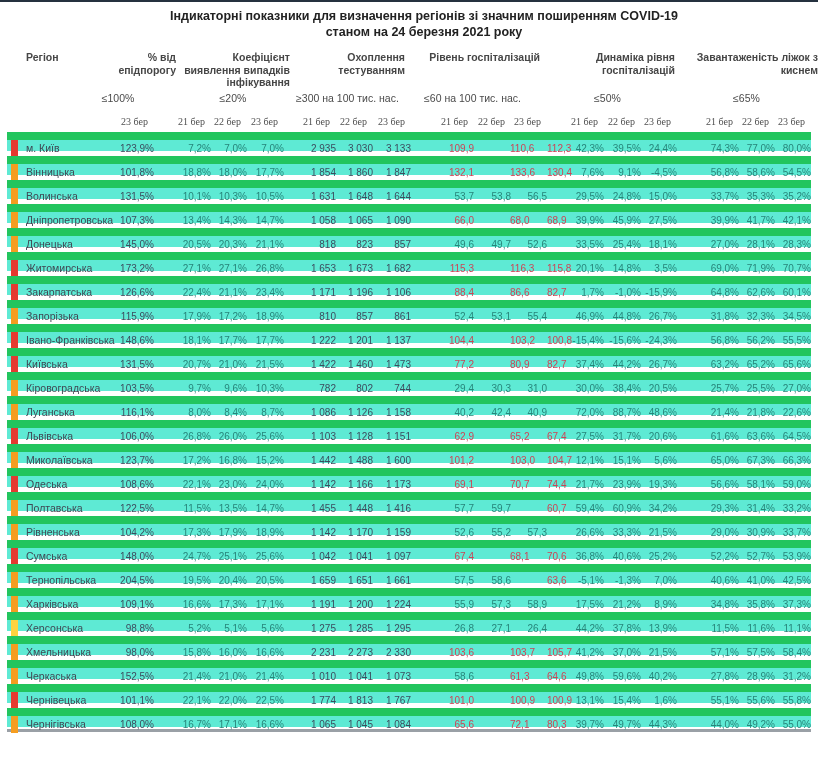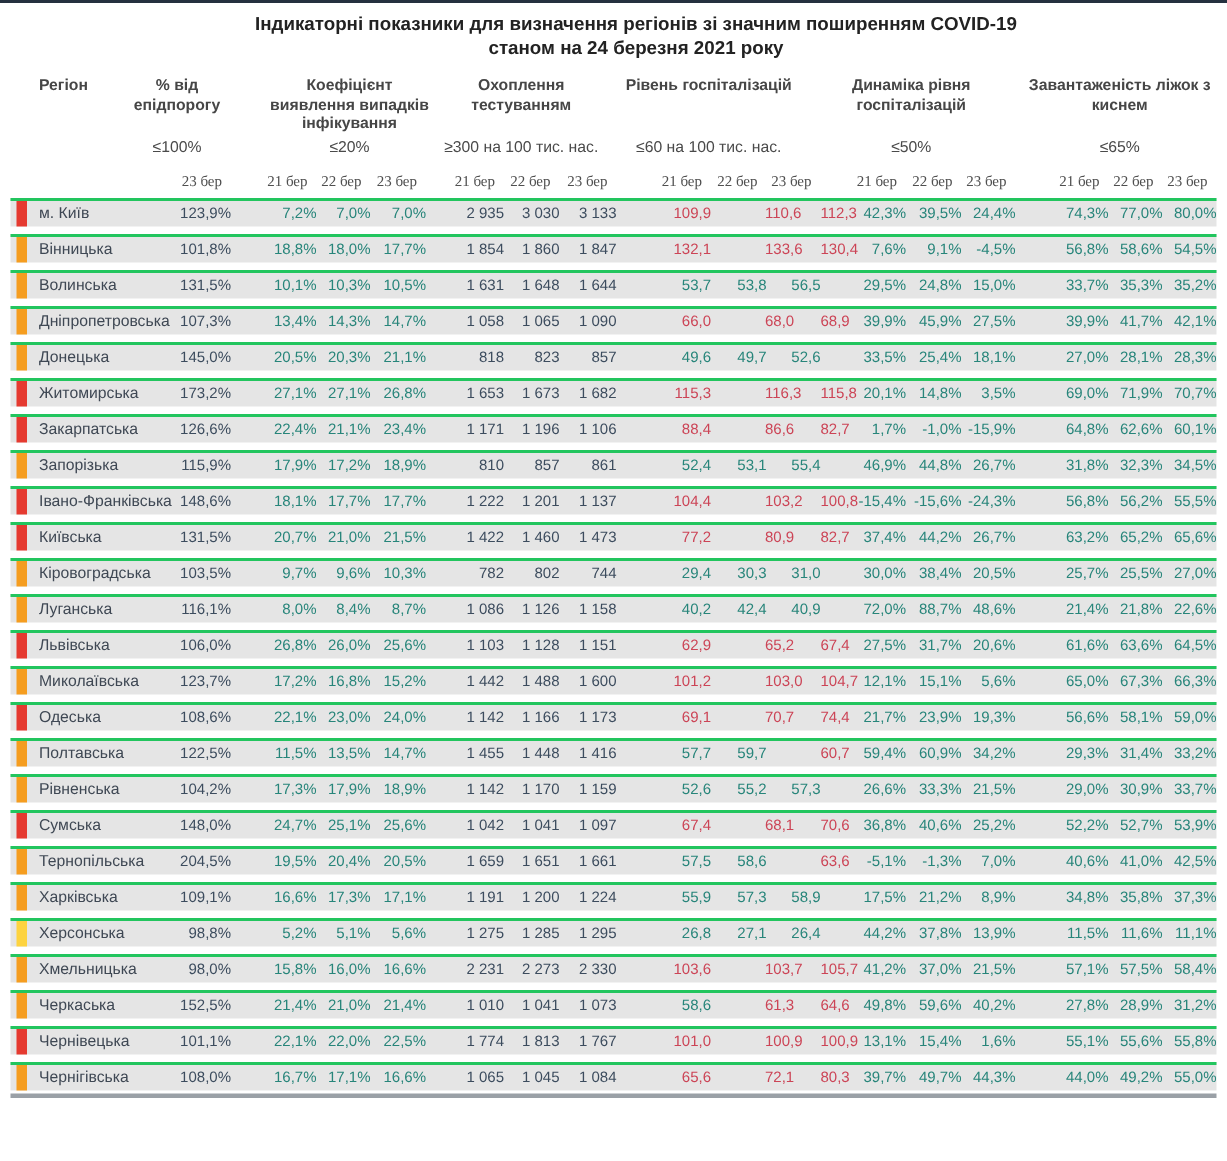--- a/index.html
+++ b/index.html
@@ -5,32 +5,32 @@
   * { margin:0; padding:0; box-sizing:border-box; }
   html,body { width:818px; height:774px; overflow:hidden; background:#fff;
     font-family:"Liberation Sans","DejaVu Sans",sans-serif; }
   .page { position:relative; width:818px; height:774px; }
   .top-line { height:2px; background:#25313f; width:100%; }
   .title { text-align:center; margin-top:6px; font-weight:bold; font-size:12.5px;
     color:#222; line-height:16px;padding-left:30px; }
   
   .hdr { display:grid; grid-template-columns:60px 116px 114px 115px 135px 135px 143px; }
   .hdr-names { margin-top:11px; align-items:start; }
-  .hcell { text-align:center; font-weight:bold; font-size:10.5px; color:#464646; line-height:12.5px; }
+  .hcell { text-align:right; font-weight:bold; font-size:10.5px; color:#464646; line-height:12.5px; }
   .hcell.region { text-align:left; padding-left:26px; }
   .hcell .wrapbox { display:inline-block; max-width:78px; }
   .hdr-thr { margin-top:3px; }
   .tcell { text-align:center; font-size:10.5px; color:#4a4a4a; }
   
   .row { display:grid; margin-left:7px; width:804px;
     grid-template-columns:111px 36px 57px 36px 37px 52px 37px 38px 63px 37px 36px 57px 37px 36px 62px 36px 36px; }
   .dates { margin-top:12px; }
   .date-cell { text-align:right; padding-right:6px; font-size:10px; color:#4f4f4f;font-family:Liberation Serif, serif; }
-  .band { position:relative; margin-top:5px; height:19px; border-top:2px solid #22c55e;
-    background:#e5e5e5; }
+  .band { position:relative; margin-top:5px; height:19px; border-top:8px solid #22c55e;
+    background:#5eead4; }
   .cell { line-height:17px; }
   .num { text-align:right; font-size:10px; }
   .region-cell { position:relative; padding-left:19px; text-align:left;
     font-size:10.5px; color:#3f4854; }
   .bar { position:absolute; left:4px; top:0; bottom:0; width:7px; }
   .epid { color:var(--dark); }
   .test { color:var(--dark); }
   .coef,.dyn,.load,.hosp { color:var(--ok); }
   .hosp.alert { color:var(--alert);padding-left:36px; }
   .bottom-bar { margin-top:2px; margin-left:7px; width:804px; height:3px; background:#9aa0a6; }

